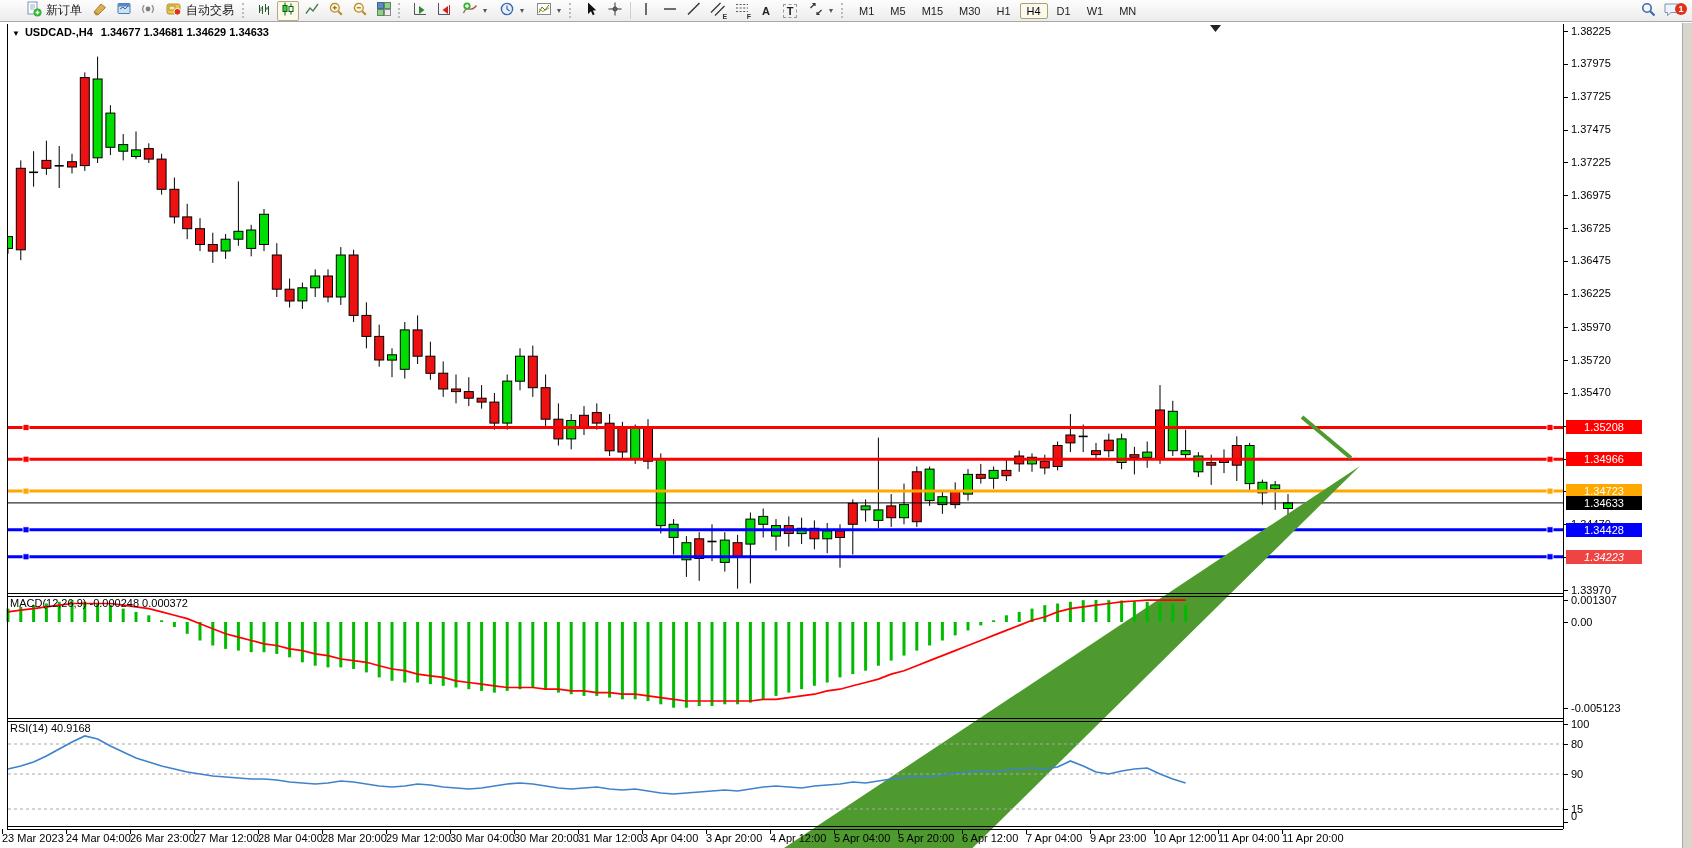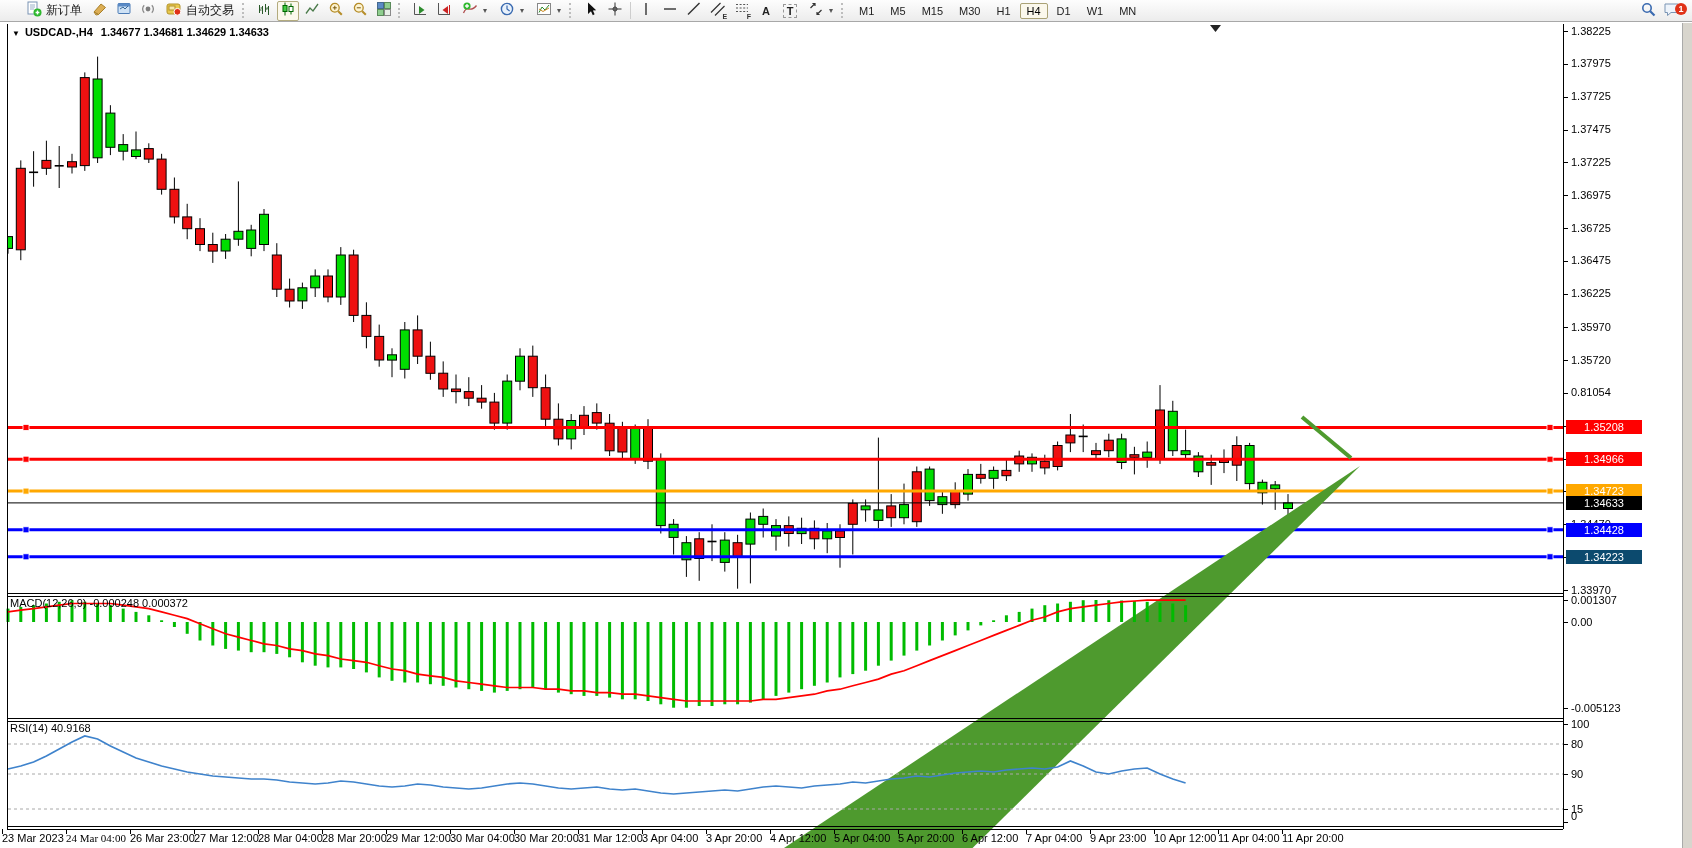--- a/index.html
+++ b/index.html
@@ -648,43 +648,43 @@
         <div class="ptick" style="top: 34.3437px;">1.37975</div>
         <div class="ptick" style="top: 67.1874px;">1.37725</div>
         <div class="ptick" style="top: 100.031px;">1.37475</div>
         <div class="ptick" style="top: 132.875px;">1.37225</div>
         <div class="ptick" style="top: 165.719px;">1.36975</div>
         <div class="ptick" style="top: 198.562px;">1.36725</div>
         <div class="ptick" style="top: 231.406px;">1.36475</div>
         <div class="ptick" style="top: 264.25px;">1.36225</div>
         <div class="ptick" style="top: 297.75px;">1.35970</div>
         <div class="ptick" style="top: 330.594px;">1.35720</div>
-        <div class="ptick" style="top: 363.438px;">0.81054</div>
+        <div class="ptick" style="top: 363.438px;">1.35470</div>
         <div class="ptick" style="top: 396.281px;">1.35220</div>
         <div class="ptick" style="top: 429.125px;">1.34970</div>
         <div class="ptick" style="top: 461.969px;">1.34720</div>
         <div class="ptick" style="top: 494.813px;">1.34470</div>
         <div class="ptick" style="top: 527.656px;">1.34220</div>
         <div class="ptick" style="top: 560.5px;">1.33970</div>
         <div class="ptick" style="top: 570.542px;">0.001307</div>
         <div class="ptick" style="top: 592.5px;">0.00</div>
         <div class="ptick" style="top: 678.566px;">-0.005123</div>
         <div class="ptick" style="top: 694.5px;">100</div>
         <div class="ptick" style="top: 714.5px;">80</div>
         <div class="ptick" style="top: 744.5px;">90</div>
         <div class="ptick" style="top: 779.5px;">15</div>
         <div class="ptick" style="top: 786.5px;">0</div>
         <div class="linelabel" style="top: 397.358px; background: rgb(255, 0, 0);">1.35208</div>
         <div class="linelabel" style="top: 429.151px; background: rgb(255, 0, 0);">1.34966</div>
         <div class="linelabel" style="top: 461.075px; background: rgb(255, 168, 0);">1.34723</div>
         <div class="linelabel" style="top: 472.898px; background: rgb(0, 0, 0);">1.34633</div>
         <div class="linelabel" style="top: 499.83px; background: rgb(0, 0, 255);">1.34428</div>
-        <div class="linelabel" style="top: 526.762px; background: #0c4a6e;">1.34223</div>
+        <div class="linelabel" style="top: 526.762px; background: #ef4444; font-style: italic;">1.34223</div>
         <div class="timelabel" style="left: 2px;">23 Mar 2023</div>
-        <div class="timelabel" style="left: 66px; font-family: Liberation Serif, serif;">24 Mar 04:00</div>
+        <div class="timelabel" style="left: 66px;">24 Mar 04:00</div>
         <div class="timelabel" style="left: 130px;">26 Mar 23:00</div>
         <div class="timelabel" style="left: 194px;">27 Mar 12:00</div>
         <div class="timelabel" style="left: 258px;">28 Mar 04:00</div>
         <div class="timelabel" style="left: 322px;">28 Mar 20:00</div>
         <div class="timelabel" style="left: 386px;">29 Mar 12:00</div>
         <div class="timelabel" style="left: 450px;">30 Mar 04:00</div>
         <div class="timelabel" style="left: 514px;">30 Mar 20:00</div>
         <div class="timelabel" style="left: 578px;">31 Mar 12:00</div>
         <div class="timelabel" style="left: 642px;">3 Apr 04:00</div>
         <div class="timelabel" style="left: 706px;">3 Apr 20:00</div>

